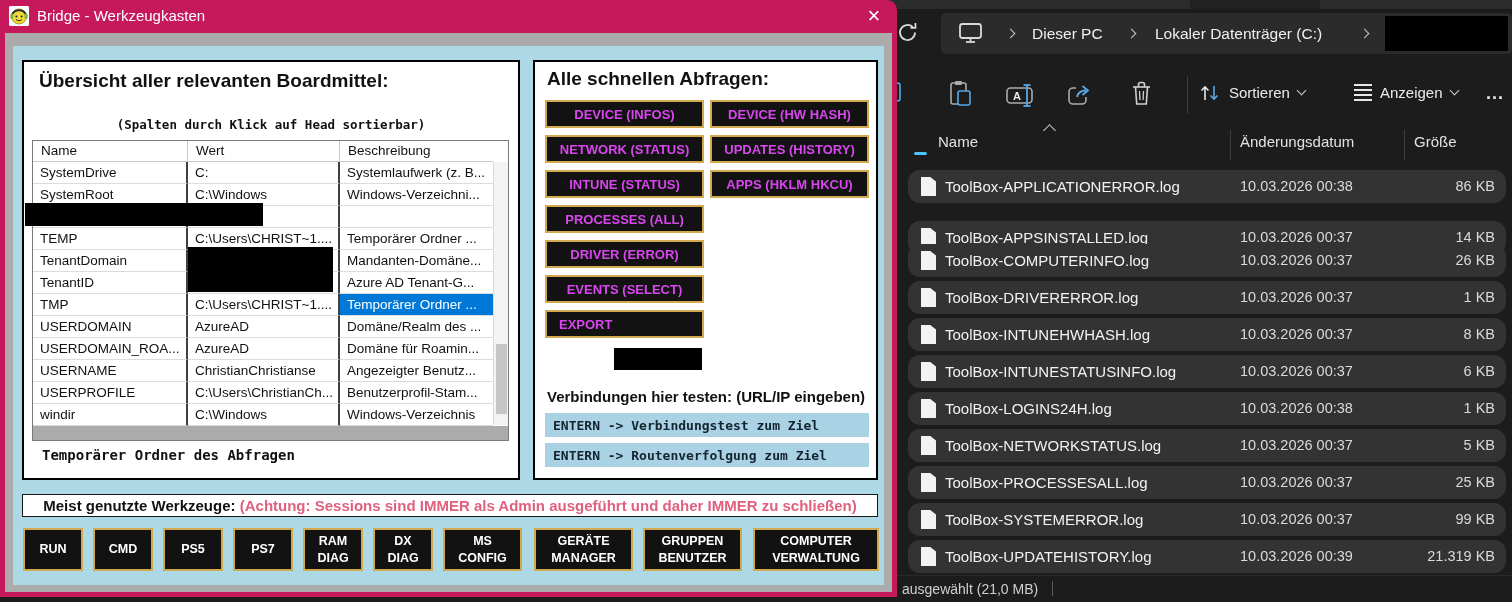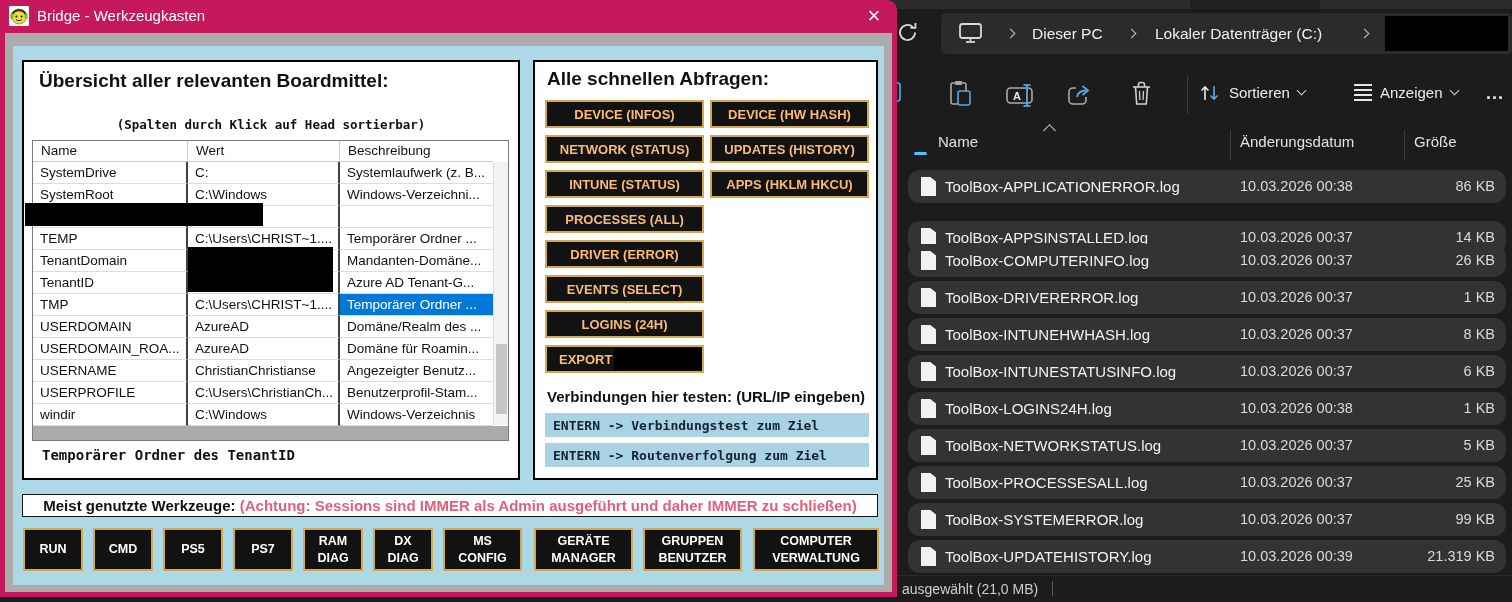--- a/index.html
+++ b/index.html
@@ -95,21 +95,21 @@
            border-left:1px solid #dcdcdc;}
   .vthumb{position:absolute;left:2px;top:182px;width:11px;height:70px;background:#c6c6c6;}
   .hscroll{position:absolute;left:0;right:0;bottom:0;height:14px;background:#ababab;}
   .table-footer{position:absolute;left:18px;top:385px;font-family:"DejaVu Sans Mono",monospace;
                 font-weight:bold;font-size:14px;color:#111;}
 
   .rp-heading{left:12px;top:6px;}
   #quick-grid{position:absolute;left:10px;top:38px;display:grid;
               grid-template-columns:159px 159px;column-gap:6px;row-gap:7px;}
   #quick-list{position:absolute;left:10px;top:143px;display:flex;flex-direction:column;gap:7px;}
-  .qbtn{width:159px;height:28px;background:#121212;border:2px solid #D2A94F;color:#fdba74;
+  .qbtn{width:159px;height:28px;background:#121212;border:2px solid #D2A94F;color:#d946ef;
         font-weight:bold;font-size:13px;display:flex;align-items:center;justify-content:center;
         font-family:"Liberation Sans",sans-serif;white-space:nowrap;}
   .qbtn.left{justify-content:flex-start;padding-left:12px;}
   .connect-heading{position:absolute;left:12px;top:326px;font-size:15px;font-weight:bold;color:#111;
                    white-space:nowrap;}
   .connect-input{position:absolute;left:10px;width:324px;height:24px;background:#A9D3E5;border:none;
                  font-family:"DejaVu Sans Mono",monospace;font-weight:bold;font-size:13px;
                  color:#14232e;padding:0 0 0 8px;line-height:20px;white-space:nowrap;}
   .ci1{top:351px;} .ci2{top:381px;}
   .export-redaction{position:absolute;left:79px;top:286px;width:88px;height:22px;background:#000;}
@@ -396,38 +396,37 @@
               <div class="env-cell c-wert">C:\Windows</div>
               <div class="env-cell c-besch">Windows-Verzeichnis</div>
             </div>
           </div>
         <div class="vscroll">
           <div class="vthumb"></div>
         </div>
         <div class="hscroll"></div>
       </div>
 
-      <div class="table-footer">Temporärer Ordner des TenantID</div>
+      <div class="table-footer">Temporärer Ordner des Abfragen</div>
     </div>
 
     <div class="panel right-panel">
       <div class="panel-heading rp-heading">Alle schnellen Abfragen:</div>
       <div id="quick-grid">
           <button class="qbtn">DEVICE (INFOS)</button>
           <button class="qbtn">DEVICE (HW HASH)</button>
           <button class="qbtn">NETWORK (STATUS)</button>
           <button class="qbtn">UPDATES (HISTORY)</button>
           <button class="qbtn">INTUNE (STATUS)</button>
           <button class="qbtn">APPS (HKLM HKCU)</button>
         </div>
       <div id="quick-list">
           <button class="qbtn">PROCESSES (ALL)</button>
           <button class="qbtn">DRIVER (ERROR)</button>
           <button class="qbtn">EVENTS (SELECT)</button>
-          <button class="qbtn">LOGINS (24H)</button>
           <button class="qbtn left">EXPORT</button>
         </div>
       <div class="connect-heading">Verbindungen hier testen: (URL/IP eingeben)</div>
       <input class="connect-input ci1" value="ENTERN -&gt; Verbindungstest zum Ziel" style="">
       <input class="connect-input ci2" value="ENTERN -&gt; Routenverfolgung zum Ziel" style="">
       <div class="export-redaction"></div>
     </div>
 
     <div class="bottom-band">
       <span class="bb-title">Meist genutzte Werkzeuge:</span>

